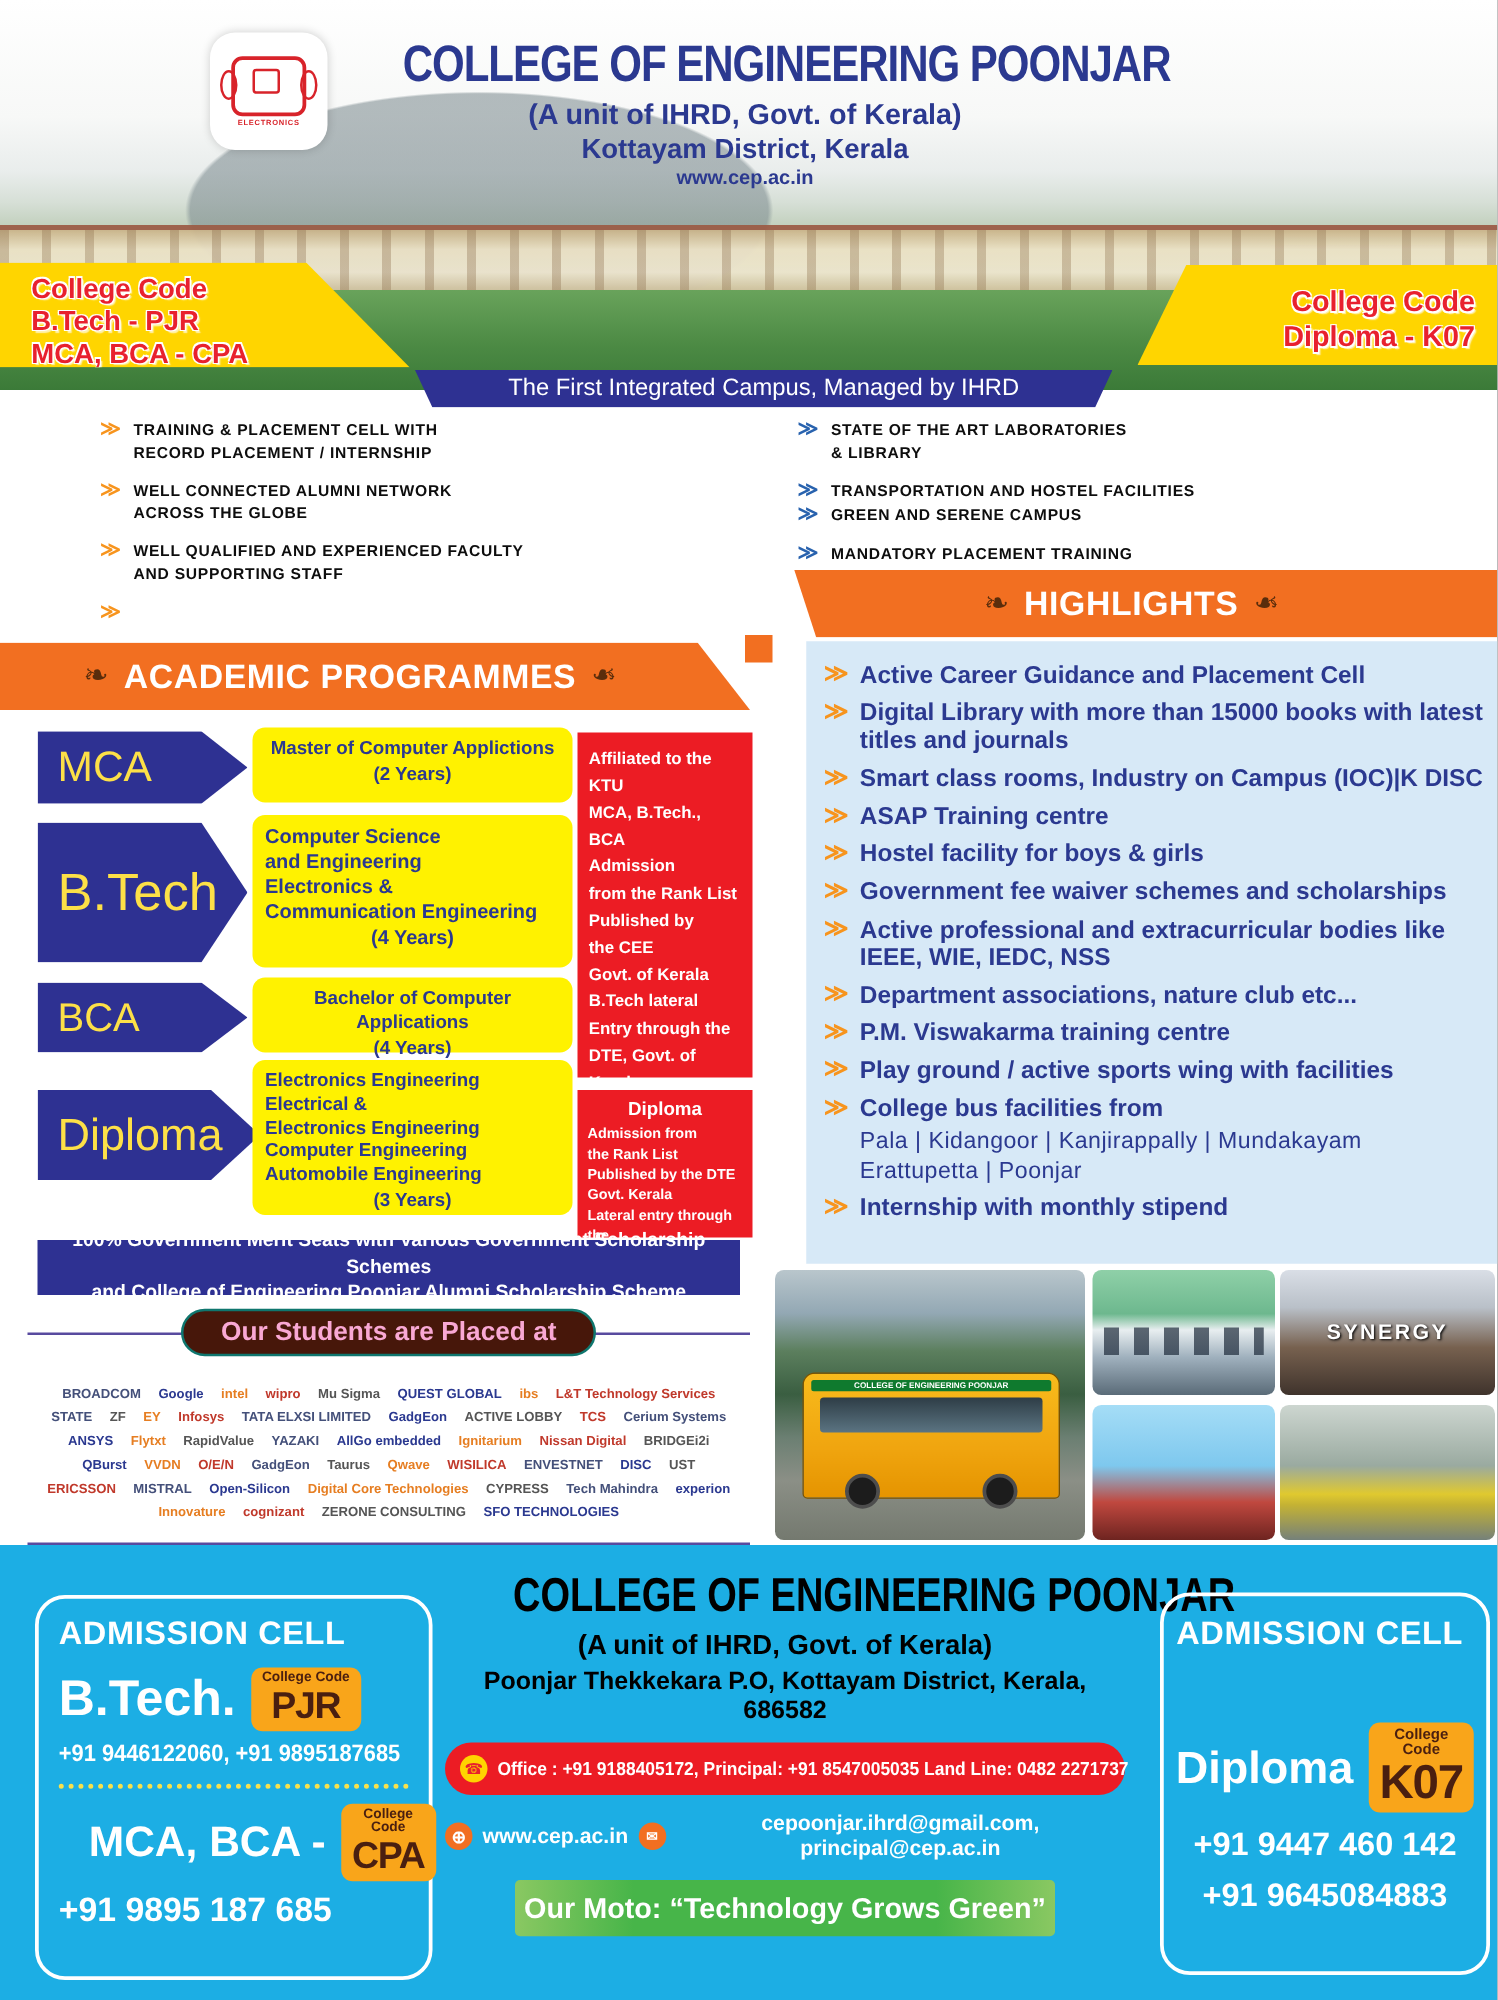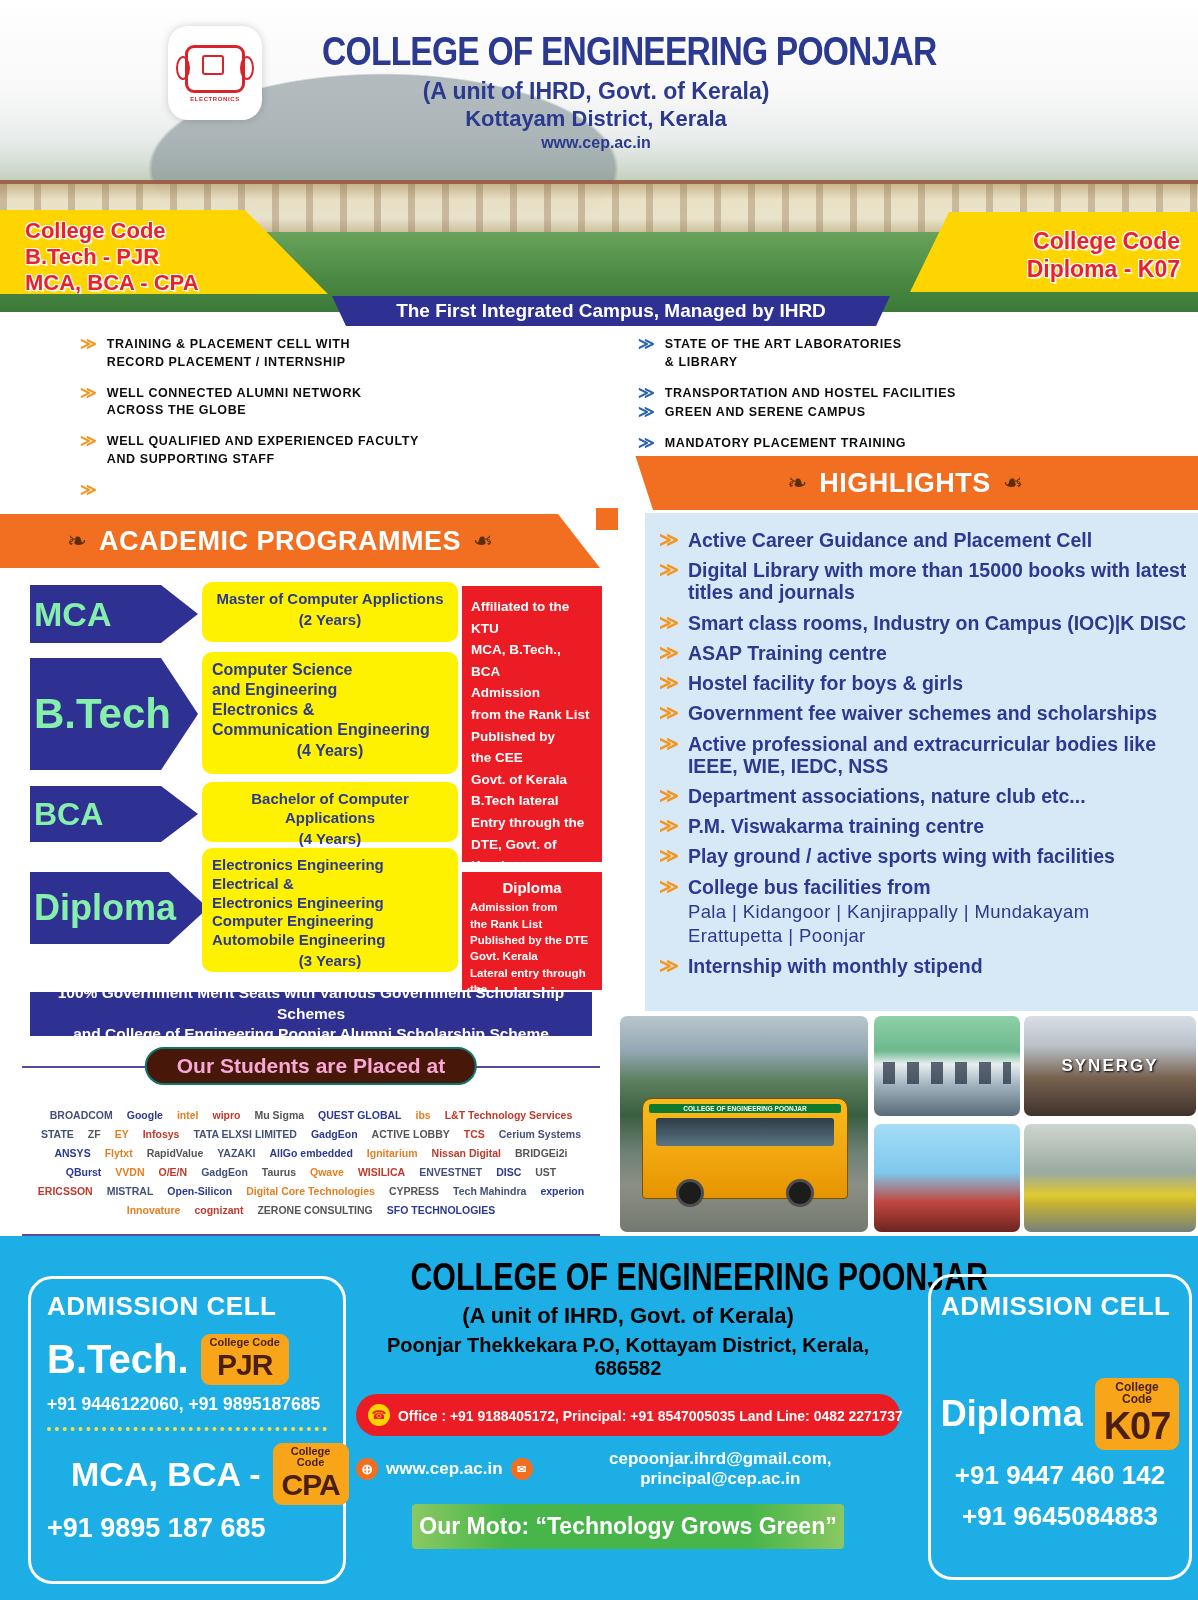--- a/index.html
+++ b/index.html
@@ -41,21 +41,21 @@
   
   .code-box{background:#ffd500;color:#e8212e;font-weight:900;
     text-shadow:-1px -1px 0 #fff,1px -1px 0 #fff,-1px 1px 0 #fff,1px 1px 0 #fff,2px 2px 1px rgba(255,255,255,.7);}
   #code-left{left:0;top:210px;width:395px;height:84px;padding:8px 0 0 25px;box-sizing:border-box;
     clip-path:polygon(0 0,62% 0,83% 100%,0 100%);font-size:22px;line-height:1.18;}
   #code-right{right:0;top:212px;width:300px;height:80px;padding:16px 18px 0 0;box-sizing:border-box;text-align:right;
     clip-path:polygon(17% 0,100% 0,100% 100%,4% 100%);font-size:23px;line-height:1.2;}
 
   
   #ribbon{left:332px;top:296px;width:558px;height:30px;background:#2e3192;color:#fff;
-    display:flex;align-items:center;justify-content:center;font-size:19px;font-weight:bold;
+    display:flex;align-items:center;justify-content:center;font-size:19px;font-weight:normal;
     clip-path:polygon(0 0,100% 0,97.5% 100%,2.5% 100%);}
 
   
   .feat{display:flex;gap:10px;align-items:flex-start;}
   .chev{font-weight:900;line-height:1;}
   .chev.orange{color:#f7941d;} .chev.blue{color:#2862ae;}
   .feat .chev{font-size:16px;margin-top:0;}
   .feat-t{font-size:12.5px;font-weight:900;letter-spacing:.6px;line-height:1.42;color:#0d0d0d;}
   #features-left{left:80px;top:336px;width:520px;}
   #features-right{left:638px;top:336px;width:548px;}
@@ -73,22 +73,22 @@
   
   #hl-panel{left:645px;top:513px;width:553px;height:498px;background:#d7e9f7;
     padding:16px 8px 8px 14px;box-sizing:border-box;}
   #hl-panel ul{list-style:none;margin:0;padding:0;}
   .hl{display:flex;gap:9px;margin-bottom:8px;align-items:flex-start;}
   .hl .chev{font-size:19px;margin-top:1px;}
   .hl-t{color:#2b3990;font-size:19.5px;font-weight:bold;line-height:1.14;}
   .hl-sub{color:#2b3990;font-size:18.5px;font-weight:500;letter-spacing:.4px;line-height:1.28;margin-top:2px;}
 
   
-  .prog-arrow{background:#2e3192;color:#86efac;display:flex;align-items:center;padding-left:4px;box-sizing:border-box;
-    clip-path:polygon(0 0,78% 0,100% 50%,78% 100%,0 100%);font-weight:700;}
+  .prog-arrow{background:#2e3192;color:#fde047;display:flex;align-items:center;padding-left:16px;box-sizing:border-box;
+    clip-path:polygon(0 0,78% 0,100% 50%,78% 100%,0 100%);font-weight:400;}
   #arrow-mca{left:30px;top:585px;width:168px;height:58px;font-size:34px;}
   #arrow-btech{left:30px;top:658px;width:168px;height:112px;font-size:42px;}
   #arrow-bca{left:30px;top:786px;width:168px;height:56px;font-size:32px;}
   #arrow-diploma{left:30px;top:872px;width:178px;height:72px;font-size:36px;}
   .ybox{background:#fff200;border-radius:10px;color:#2b3990;font-weight:bold;
     padding:8px 10px;box-sizing:border-box;left:202px;width:256px;}
   .ydesc{line-height:1.25;}
   .yyears{text-align:center;margin-top:2px;}
   #y-mca{top:582px;height:60px;text-align:center;font-size:15px;}
   #y-btech{top:652px;height:122px;font-size:16px;}

